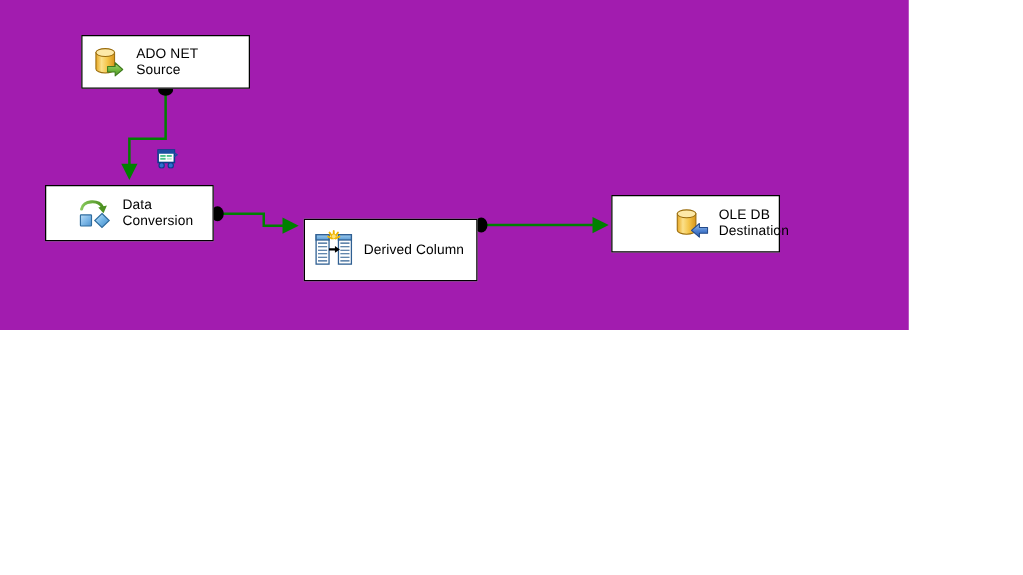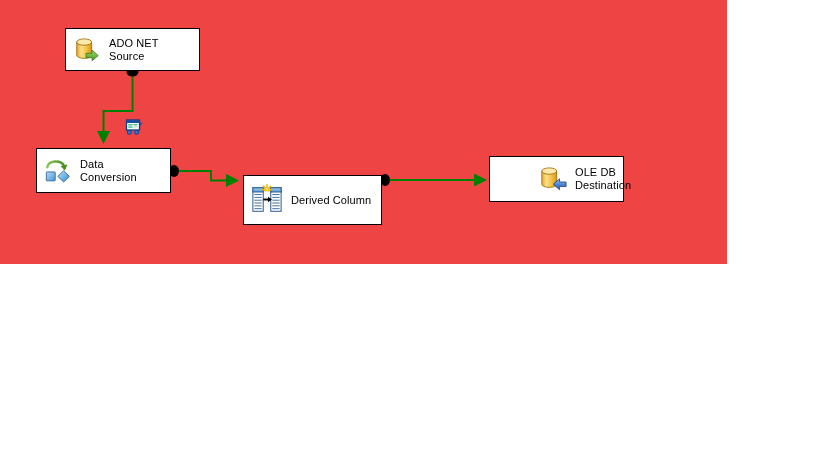--- a/index.html
+++ b/index.html
@@ -14,21 +14,21 @@
     font-family: "Liberation Sans", sans-serif;
   }
 
   
   #canvas {
     position: absolute;
     left: 0;
     top: 0;
     width: 727px;
     height: 264px;
-    background: #ef4444;
+    background: #a21caf;
   }
 
   #surface-rest {
     position: absolute;
     left: 0;
     top: 0;
     width: 818px;
     height: 460px;
     background: #ffffff;
     z-index: 0;
@@ -65,21 +65,21 @@
     flex: 1 1 auto;
     color: #000000;
     font-family: "Liberation Sans", sans-serif;
     font-size: 11px;
     line-height: 13px;
     white-space: pre-line;
     letter-spacing: 0.1px;
   }
 
   #node-ado-net-source { left: 65px;  top: 28px;  width: 135px; height: 43px; }
-  #node-data-conversion{ left: 36px;  top: 148px; width: 135px; height: 45px; }
+  #node-data-conversion{ left: 36px;  top: 148px; width: 135px; height: 45px; padding-left: 18px; }
   #node-derived-column { left: 243px; top: 155px; width: 139px; height: 50px; margin-top: 20px; }
   #node-oledb-dest     { left: 489px; top: 156px; width: 135px; height: 46px; padding-left: 42px; }
 
   
   #data-viewer-icon {
     position: absolute;
     left: 125px;
     top: 119px;
     width: 18px;
     height: 16px;

